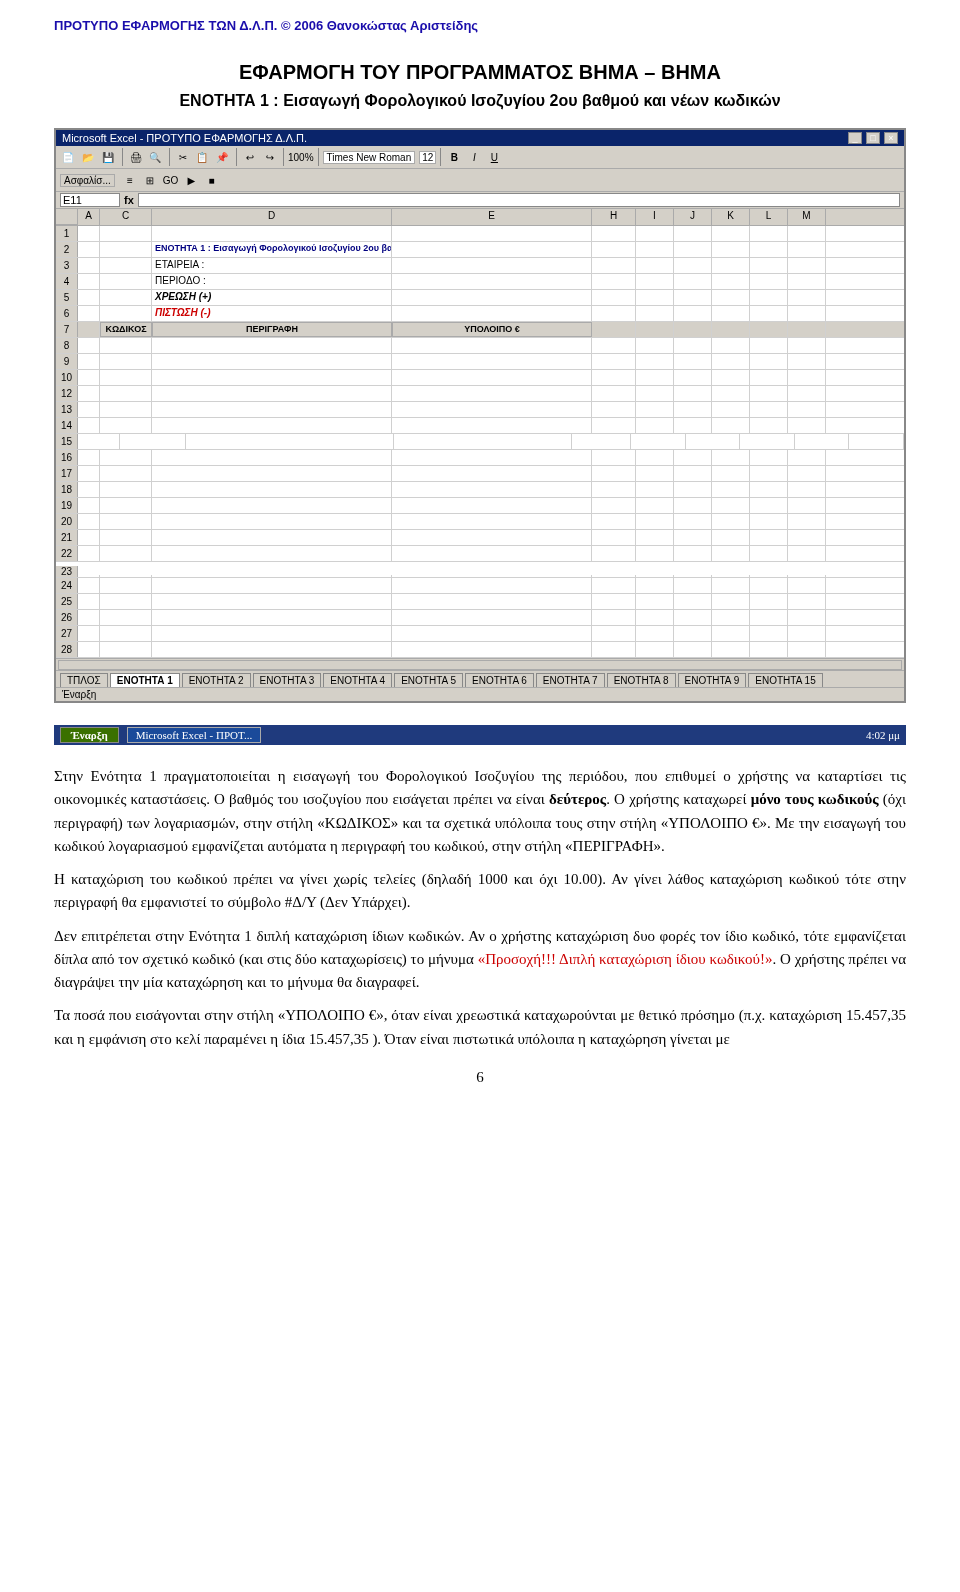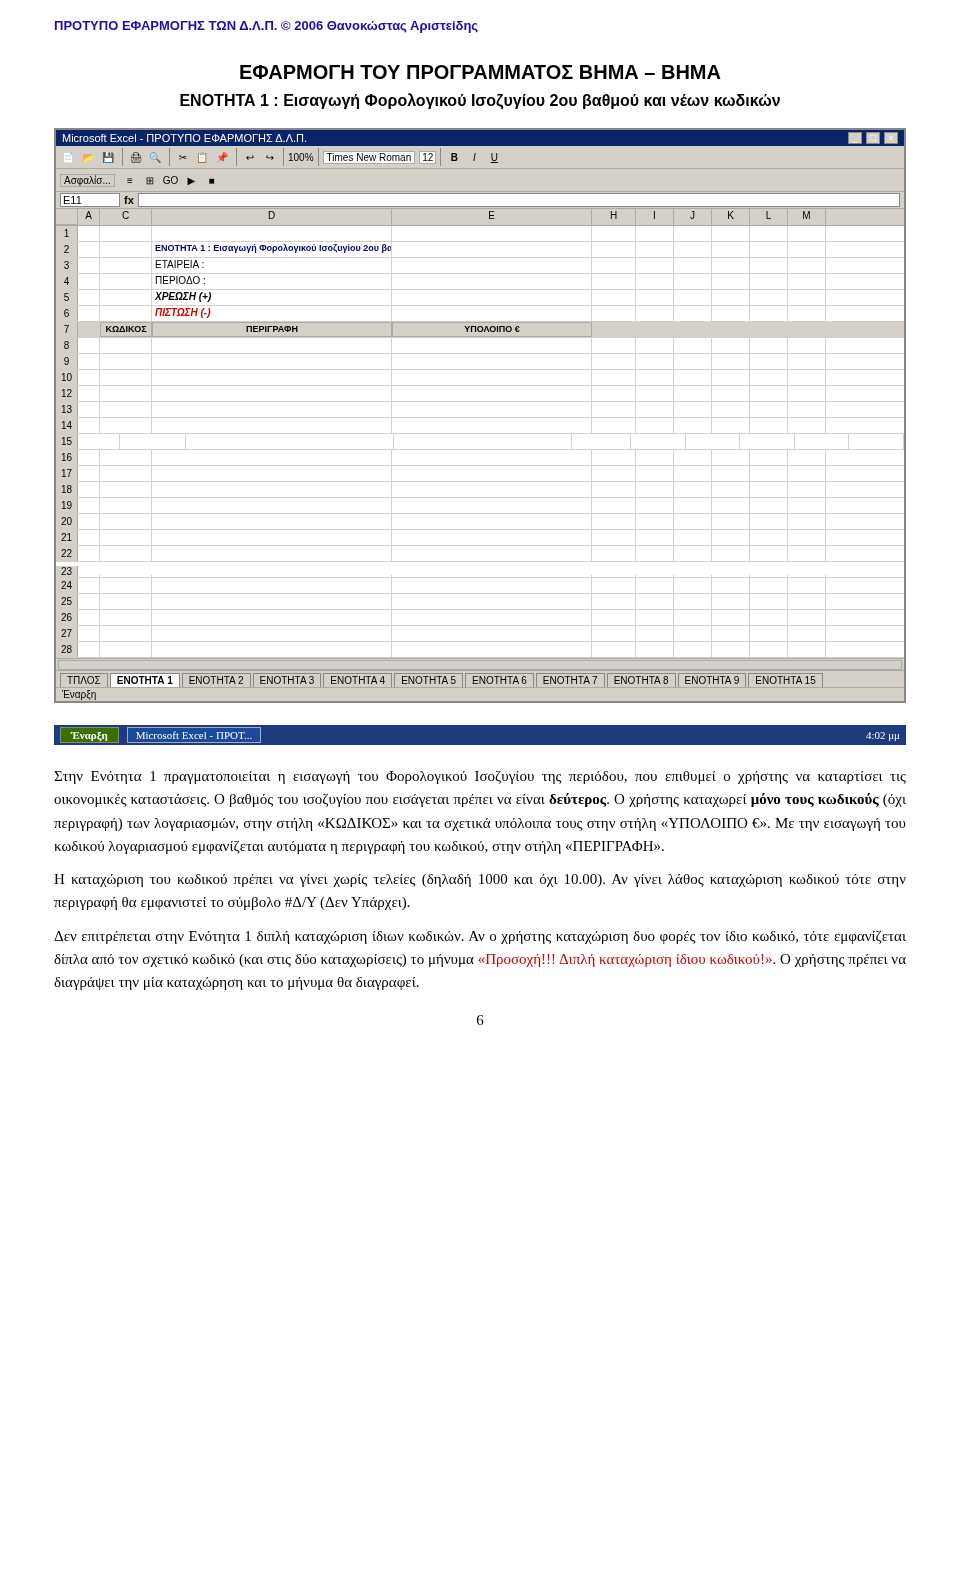--- a/index.html
+++ b/index.html
@@ -718,17 +718,20 @@
 <div style="margin-top: 20px;">
   <p class="body-text">
     Στην Ενότητα 1 πραγματοποιείται η εισαγωγή του Φορολογικού Ισοζυγίου της περιόδου, που επιθυμεί ο χρήστης να καταρτίσει τις οικονομικές καταστάσεις. Ο βαθμός του ισοζυγίου που εισάγεται πρέπει να είναι <strong>δεύτερος</strong>. Ο χρήστης καταχωρεί <strong>μόνο τους κωδικούς</strong> (όχι περιγραφή) των λογαριασμών, στην στήλη «ΚΩΔΙΚΟΣ» και τα σχετικά υπόλοιπα τους στην στήλη «ΥΠΟΛΟΙΠΟ €». Με την εισαγωγή του κωδικού λογαριασμού εμφανίζεται αυτόματα η περιγραφή του κωδικού, στην στήλη «ΠΕΡΙΓΡΑΦΗ».
   </p>
   <p class="body-text">
     Η καταχώριση του κωδικού πρέπει να γίνει χωρίς τελείες (δηλαδή 1000 και όχι 10.00). Αν γίνει λάθος καταχώριση κωδικού τότε στην περιγραφή θα εμφανιστεί το σύμβολο #Δ/Υ (Δεν Υπάρχει).
   </p>
   <p class="body-text">
     Δεν επιτρέπεται στην Ενότητα 1 διπλή καταχώριση ίδιων κωδικών. Αν ο χρήστης καταχώριση δυο φορές τον ίδιο κωδικό, τότε εμφανίζεται δίπλα από τον σχετικό κωδικό (και στις δύο καταχωρίσεις) το μήνυμα <span style="color:#cc0000;">«Προσοχή!!! Διπλή καταχώριση ίδιου κωδικού!»</span>. Ο χρήστης πρέπει να διαγράψει την μία καταχώρηση και το μήνυμα θα διαγραφεί.
   </p>
+  <p class="body-text">
+    Τα ποσά που εισάγονται στην στήλη «ΥΠΟΛΟΙΠΟ €», όταν είναι χρεωστικά καταχωρούνται με θετικό πρόσημο (π.χ. καταχώριση 15.457,35 και η εμφάνιση στο κελί παραμένει η ίδια 15.457,35 ). Όταν είναι πιστωτικά υπόλοιπα η καταχώρηση γίνεται με
+  </p>
 </div>
 
 <div class="page-number">
   <span>6</span>
 </div>
 
 </body></html>

